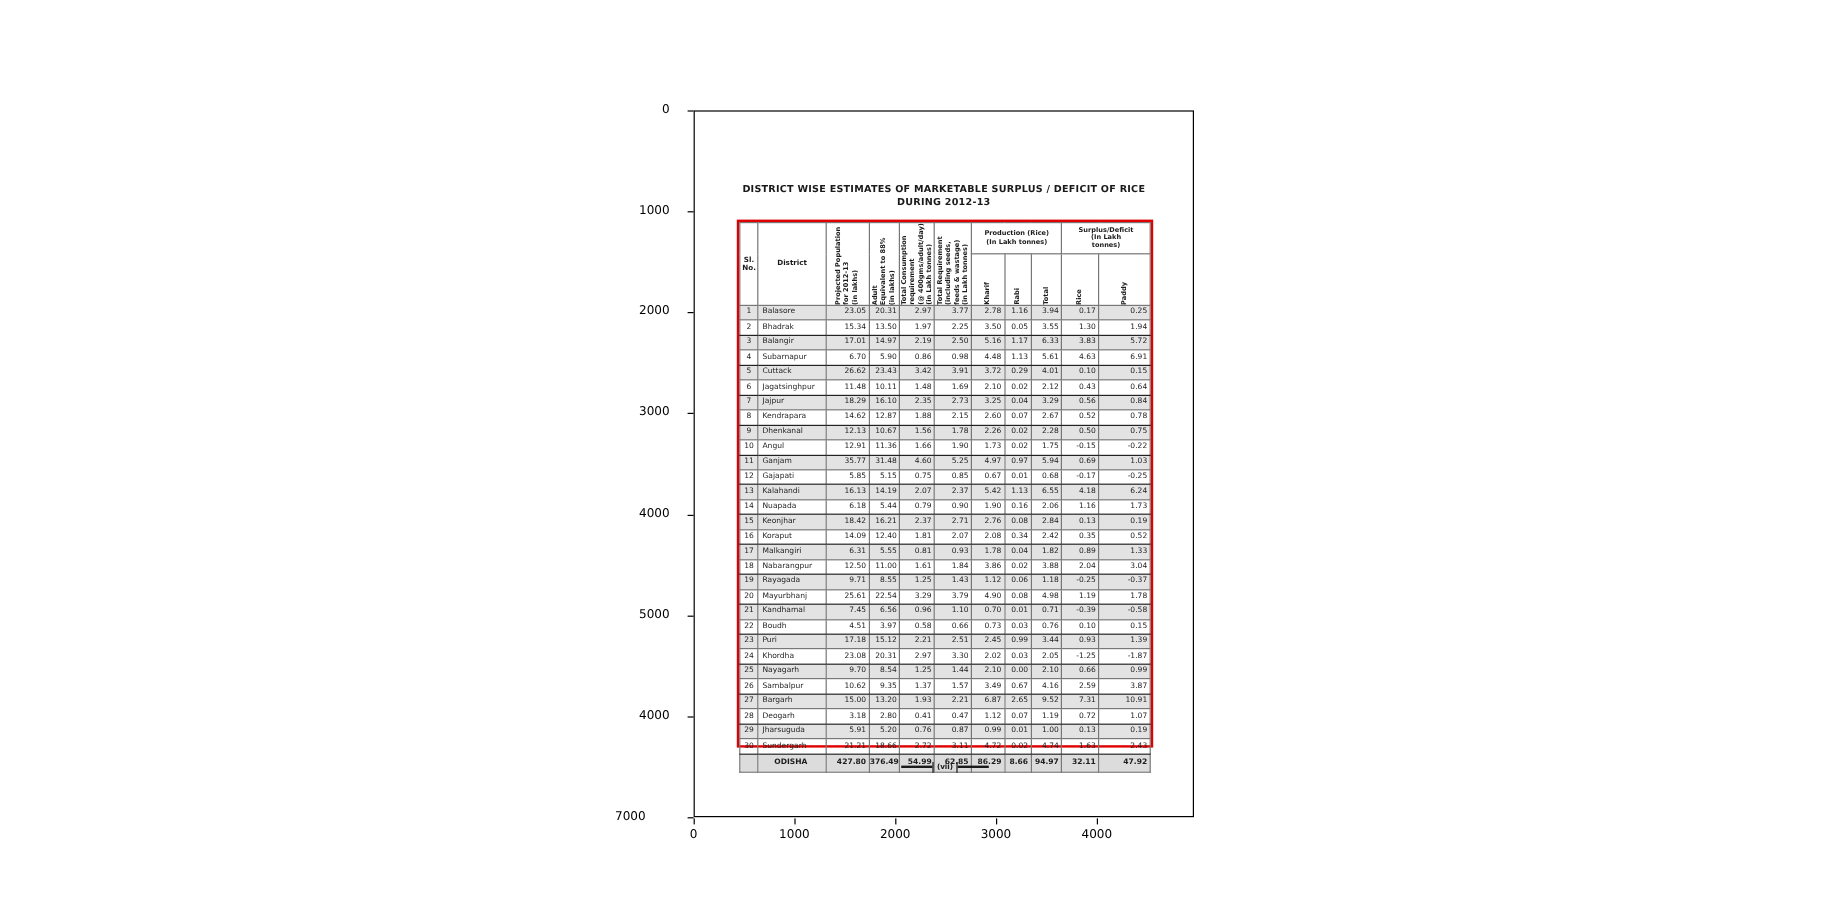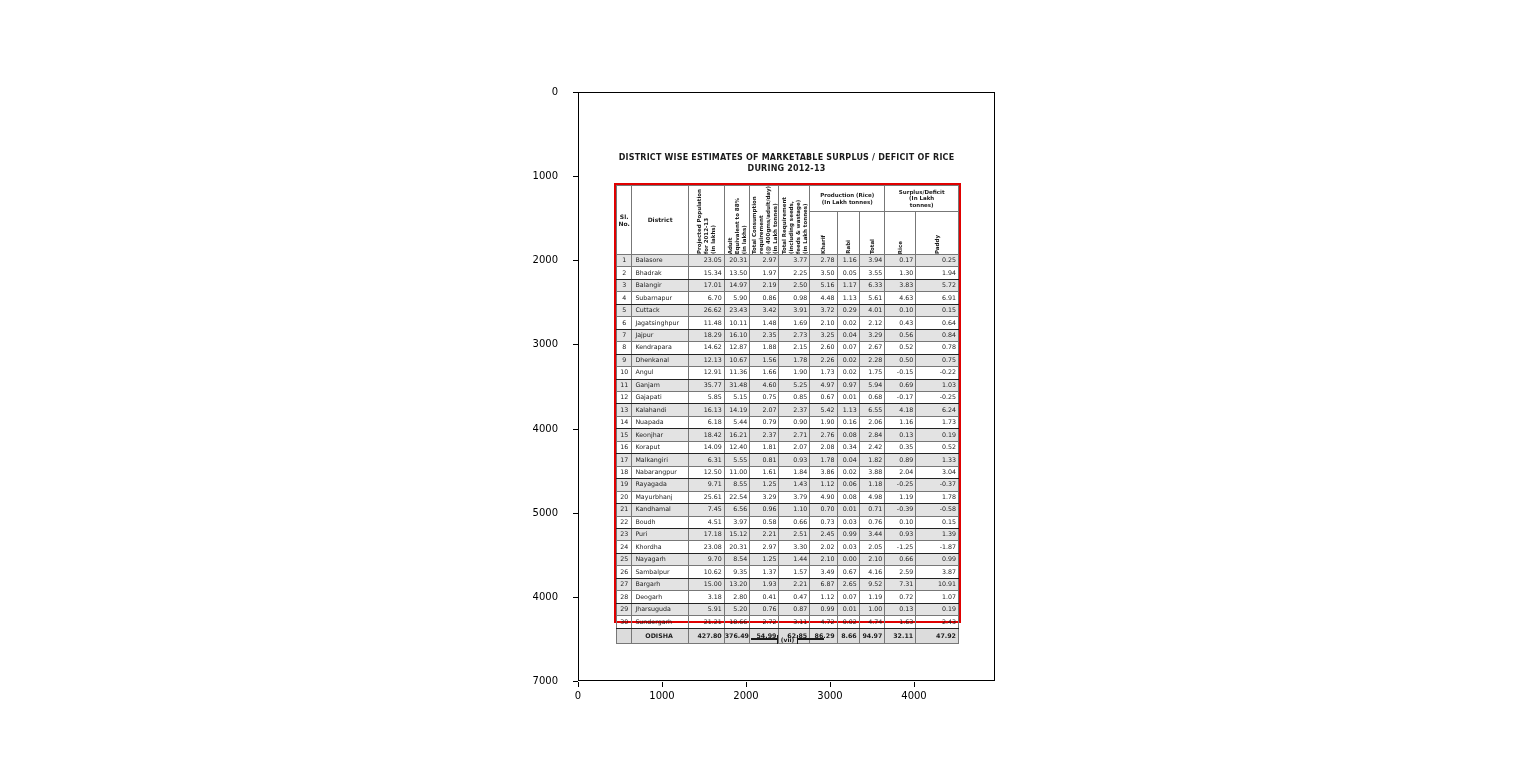--- a/index.html
+++ b/index.html
@@ -554,21 +554,21 @@
       <div class="tick-label ytick-label" style="left: 508px; top: 254.286px; padding-right: 10px;">2000</div>
       <div class="tick-mark" style="left: 573px; top: 260.286px; width: 5px; height: 1px;"></div>
       <div class="tick-label ytick-label" style="left: 508px; top: 338.429px; padding-right: 10px;">3000</div>
       <div class="tick-mark" style="left: 573px; top: 344.429px; width: 5px; height: 1px;"></div>
       <div class="tick-label ytick-label" style="left: 508px; top: 422.571px; padding-right: 10px;">4000</div>
       <div class="tick-mark" style="left: 573px; top: 428.571px; width: 5px; height: 1px;"></div>
       <div class="tick-label ytick-label" style="left: 508px; top: 506.714px; padding-right: 10px;">5000</div>
       <div class="tick-mark" style="left: 573px; top: 512.714px; width: 5px; height: 1px;"></div>
       <div class="tick-label ytick-label" style="left: 508px; top: 590.857px; padding-right: 10px;">4000</div>
       <div class="tick-mark" style="left: 573px; top: 596.857px; width: 5px; height: 1px;"></div>
-      <div class="tick-label ytick-label" style="left: 508px; top: 675px; padding-right: 10px; text-align: right;">7000</div>
+      <div class="tick-label ytick-label" style="left: 488px; top: 675px; padding-right: 10px; text-align: right;">7000</div>
       <div class="tick-mark" style="left: 573px; top: 681px; width: 5px; height: 1px;"></div>
       <div class="tick-label xtick-label" style="left: 548px; top: 690px;">0</div>
       <div class="tick-mark" style="left: 578px; top: 682px; width: 1px; height: 5px;"></div>
       <div class="tick-label xtick-label" style="left: 632px; top: 690px;">1000</div>
       <div class="tick-mark" style="left: 662px; top: 682px; width: 1px; height: 5px;"></div>
       <div class="tick-label xtick-label" style="left: 716px; top: 690px;">2000</div>
       <div class="tick-mark" style="left: 746px; top: 682px; width: 1px; height: 5px;"></div>
       <div class="tick-label xtick-label" style="left: 800px; top: 690px;">3000</div>
       <div class="tick-mark" style="left: 830px; top: 682px; width: 1px; height: 5px;"></div>
       <div class="tick-label xtick-label" style="left: 884px; top: 690px;">4000</div>

